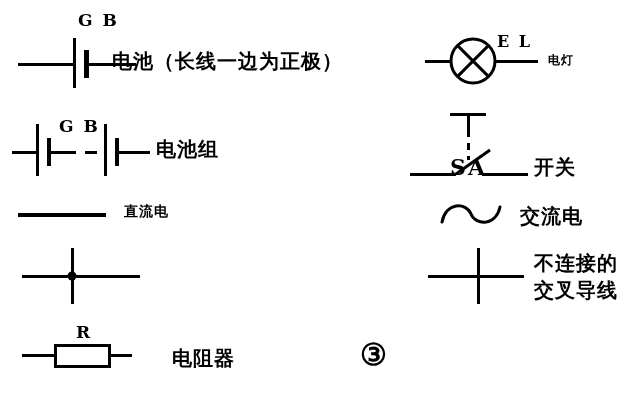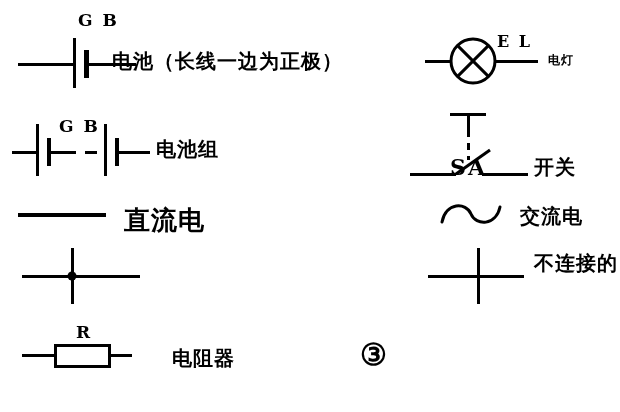--- a/index.html
+++ b/index.html
@@ -120,21 +120,21 @@
     </svg>
   </div>
   <div class="label-lat" style="left:418px; top:154px; font-size:22px;margin-left:32px;">SA</div>
   <div class="label-cn" style="left:534px; top:154px; font-size:20px;">开关</div>
 
   <div class="sym" style="left:18px; top:208px;">
     <svg width="90" height="14" viewBox="0 0 90 14" aria-hidden="true">
       <line class="stroke-main" x1="0" y1="7" x2="88" y2="7" stroke-width="4"></line>
     </svg>
   </div>
-  <div class="label-cn" style="left:124px; top:203px; font-size:26px;">直流电</div>
+  <div class="label-cn" style="left:124px; top:203px; font-size:14px;">直流电</div>
 
   <div class="sym" style="left:440px; top:200px;">
     <svg width="70" height="30" viewBox="0 0 70 30" aria-hidden="true">
       <path class="stroke-main" d="M 2 22 C 6 2 26 2 31 14 C 36 26 56 26 60 7" stroke-width="3" stroke-linecap="round" style="shape-rendering:geometricPrecision"></path>
     </svg>
   </div>
   <div class="label-cn" style="left:520px; top:203px; font-size:20px;text-align:center;">交流电</div>
 
   <div class="sym" style="left:22px; top:246px;">
     <svg width="120" height="60" viewBox="0 0 120 60" aria-hidden="true">
@@ -144,20 +144,21 @@
     </svg>
   </div>
 
   <div class="sym" style="left:428px; top:246px;">
     <svg width="100" height="60" viewBox="0 0 100 60" aria-hidden="true">
       <line class="stroke-main" x1="0" y1="30" x2="96" y2="30" stroke-width="3"></line>
       <line class="stroke-main" x1="50" y1="2" x2="50" y2="58" stroke-width="3"></line>
     </svg>
   </div>
   <div class="label-cn" style="left:534px; top:250px; font-size:20px;">不连接的</div>
+  <div class="label-cn" style="left:534px; top:277px; font-size:20px;">交叉导线</div>
 
   <div class="sym" style="left:22px; top:340px;">
     <svg width="110" height="30" viewBox="0 0 110 30" aria-hidden="true">
       <line class="stroke-main" x1="0" y1="15" x2="33" y2="15" stroke-width="3"></line>
       <rect class="stroke-main" x="33" y="5" width="54" height="21" stroke-width="3" fill="#ffffff"></rect>
       <line class="stroke-main" x1="87" y1="15" x2="110" y2="15" stroke-width="3"></line>
     </svg>
   </div>
   <div class="label-lat" style="left:76px; top:322px; font-size:17px;">R</div>
   <div class="label-cn" style="left:136px; top:345px; font-size:20px;margin-left:36px;">电阻器</div>

